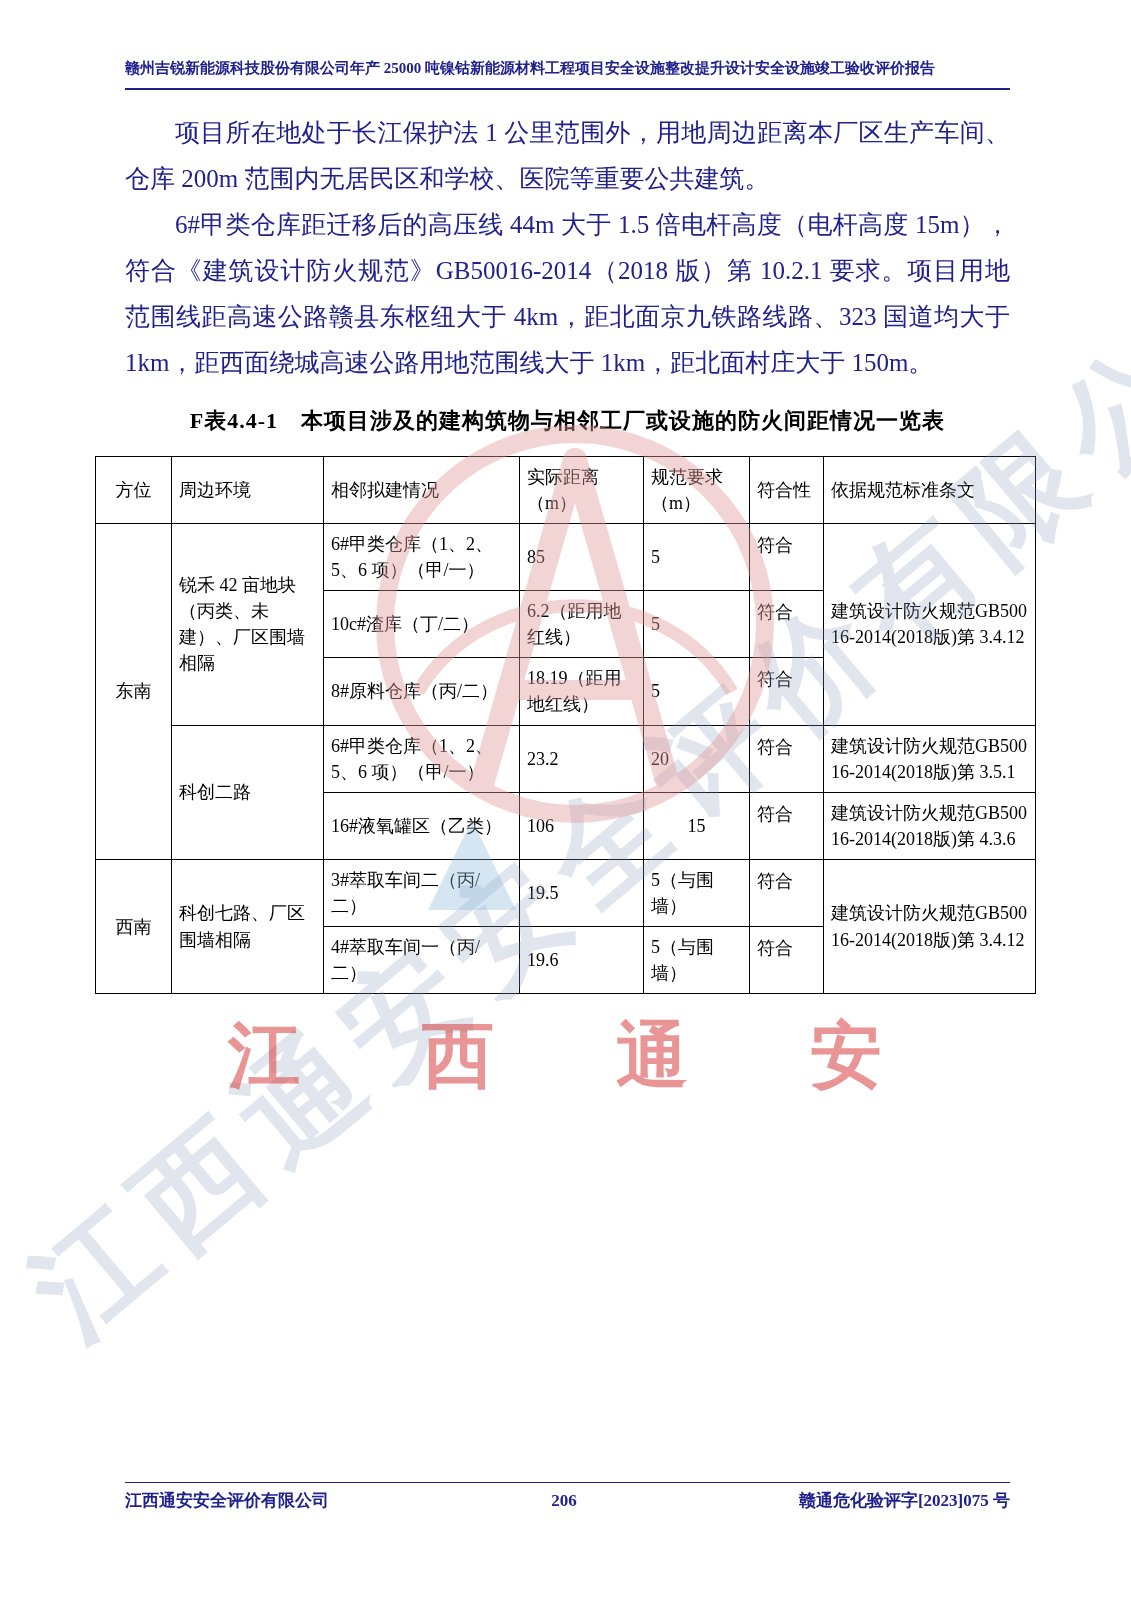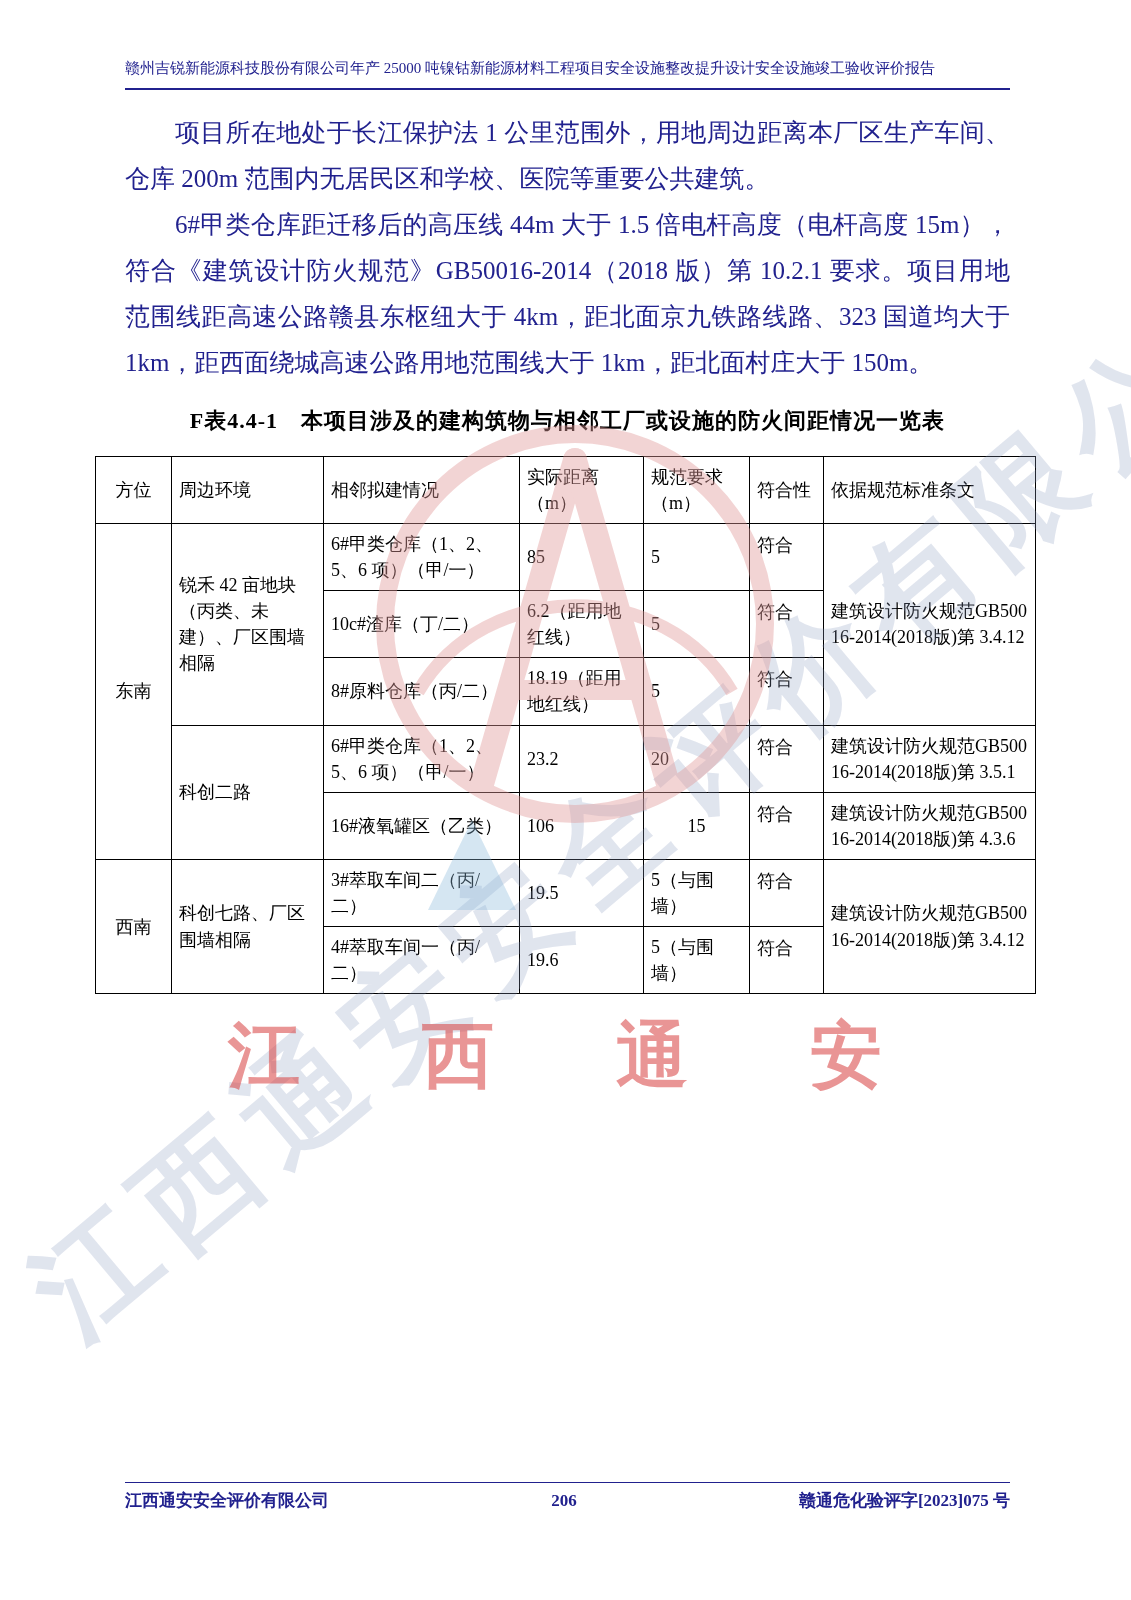--- a/index.html
+++ b/index.html
@@ -3,21 +3,21 @@
 <meta charset="utf-8">
 <style>
   html,body{margin:0;padding:0;background:#ffffff;}
   .page{
     position:relative;width:1131px;height:1600px;background:#fff;overflow:hidden;
     font-family:"Liberation Serif","DejaVu Serif",serif;
   }
   .content{position:relative;z-index:1;padding:58px 121px 0 125px;}
 
   .doc-header{
-    font-size:15px;font-weight:normal;color:var(--body-text,#21218e);
+    font-size:15px;font-weight:bold;color:var(--body-text,#21218e);
     line-height:1.45;padding-bottom:8px;border-bottom:2px solid var(--body-text,#21218e);
     text-align:left;
   }
 
   .body-text{margin-top:20px;}
   .body-text p{
     margin:0;font-size:25px;line-height:46px;color:var(--body-text,#21218e);
     text-indent:2em;text-align:justify;
   }
 

